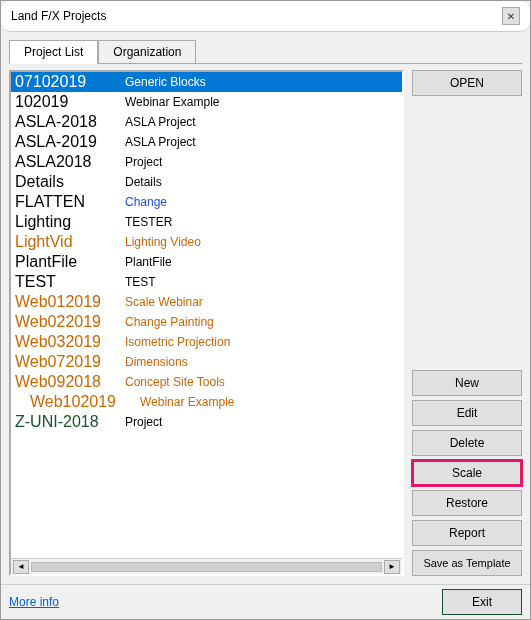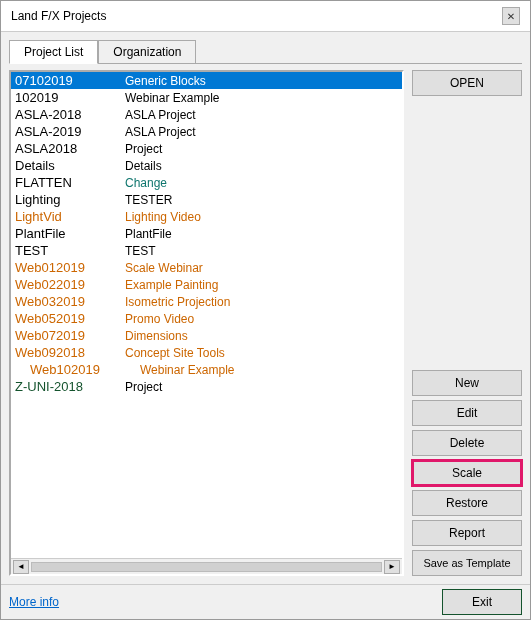--- a/index.html
+++ b/index.html
@@ -21,20 +21,21 @@
       display: flex;
       flex-direction: column;
     }
     .title-bar {
       background: #fff;
       border-bottom: 1px solid #ccc;
       padding: 6px 10px;
       display: flex;
       align-items: center;
       justify-content: space-between;
+      border-radius: 10px;
     }
     .title-bar-text {
       font-size: 12px;
       font-weight: normal;
       color: #000;
     }
     .close-btn {
       width: 18px;
       height: 18px;
       background: #e0e0e0;
@@ -105,21 +106,21 @@
       color: #fff;
     }
     .col-name {
       width: 110px;
       min-width: 110px;
       padding: 1px 4px;
       color: #cc6600;
       overflow: hidden;
       text-overflow: ellipsis;
       white-space: nowrap;
-      font-size: 13px;
+      font-size: 16px;
     }
     .col-name.black {
       color: #000;
     }
     .col-desc {
       flex: 1;
       padding: 1px 4px;
       color: #cc6600;
       overflow: hidden;
       text-overflow: ellipsis;
@@ -242,21 +243,21 @@
             <div class="list-item">
               <span class="col-name black" style="color: rgb(0, 0, 0);">ASLA2018</span>
               <span class="col-desc" style="color: rgb(0, 0, 0);">Project</span>
             </div>
             <div class="list-item">
               <span class="col-name black" style="color: rgb(0, 0, 0);">Details</span>
               <span class="col-desc" style="color: rgb(0, 0, 0);">Details</span>
             </div>
             <div class="list-item">
               <span class="col-name black" style="color: rgb(0, 0, 0);">FLATTEN</span>
-              <span class="col-desc" style="color: #0f766e;">Change</span>
+              <span class="col-desc" style="color: #1d4ed8;">Change</span>
             </div>
             <div class="list-item">
               <span class="col-name black" style="color: rgb(0, 0, 0);">Lighting</span>
               <span class="col-desc" style="color: rgb(0, 0, 0);">TESTER</span>
             </div>
             <div class="list-item">
               <span class="col-name " style="color: rgb(204, 102, 0);">LightVid</span>
               <span class="col-desc" style="color: rgb(204, 102, 0);">Lighting Video</span>
             </div>
             <div class="list-item">
@@ -266,29 +267,25 @@
             <div class="list-item">
               <span class="col-name black" style="color: rgb(0, 0, 0);">TEST</span>
               <span class="col-desc" style="color: rgb(0, 0, 0);">TEST</span>
             </div>
             <div class="list-item">
               <span class="col-name " style="color: rgb(204, 102, 0);">Web012019</span>
               <span class="col-desc" style="color: rgb(204, 102, 0);">Scale Webinar</span>
             </div>
             <div class="list-item">
               <span class="col-name " style="color: rgb(204, 102, 0);">Web022019</span>
-              <span class="col-desc" style="color: rgb(204, 102, 0);">Example Painting</span>
+              <span class="col-desc" style="color: rgb(204, 102, 0);">Change Painting</span>
             </div>
             <div class="list-item">
               <span class="col-name " style="color: rgb(204, 102, 0);">Web032019</span>
               <span class="col-desc" style="color: rgb(204, 102, 0);">Isometric Projection</span>
-            </div>
-            <div class="list-item">
-              <span class="col-name " style="color: rgb(204, 102, 0);">Web052019</span>
-              <span class="col-desc" style="color: rgb(204, 102, 0);">Promo Video</span>
             </div>
             <div class="list-item">
               <span class="col-name " style="color: rgb(204, 102, 0);">Web072019</span>
               <span class="col-desc" style="color: rgb(204, 102, 0);">Dimensions</span>
             </div>
             <div class="list-item">
               <span class="col-name " style="color: rgb(204, 102, 0);">Web092018</span>
               <span class="col-desc" style="color: rgb(204, 102, 0);">Concept Site Tools</span>
             </div>
             <div class="list-item">

